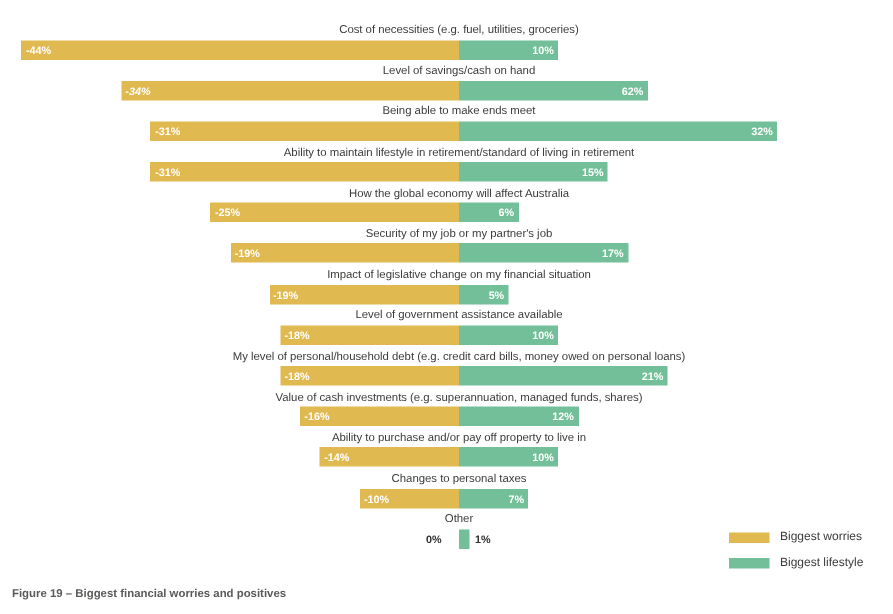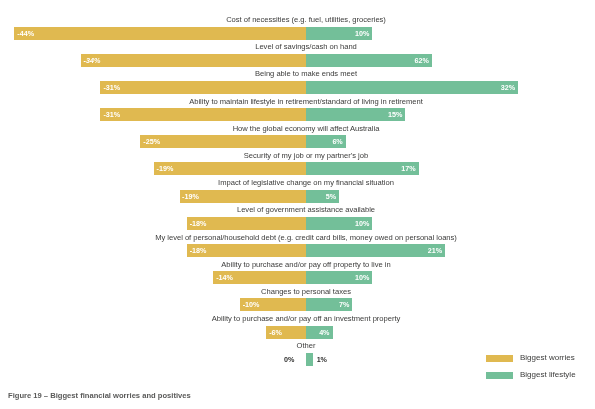--- a/index.html
+++ b/index.html
@@ -208,44 +208,44 @@
       <div class="row">
         <div class="row-label">My level of personal/household debt (e.g. credit card bills, money owed on personal loans)</div>
         <div class="bars">
           <div class="bar neg" style="left: 186.66px; width: 119.34px;"></div>
           <div class="bar-val neg-val" style="left: 189.66px;">-18%</div>
           <div class="bar pos" style="left: 306px; width: 139.23px;"></div>
           <div class="bar-val pos-val" style="left: 442.23px; transform: translateX(-100%);">21%</div>
         </div>
       </div>
       <div class="row">
+        <div class="row-label">Value of cash investments (e.g. superannuation, managed funds, shares)</div>
+        <div class="bars">
+          <div class="bar neg" style="left: 199.92px; width: 106.08px;"></div>
+          <div class="bar-val neg-val" style="left: 202.92px;">-16%</div>
+          <div class="bar pos" style="left: 306px; width: 79.56px;"></div>
+          <div class="bar-val pos-val" style="left: 382.56px; transform: translateX(-100%);">12%</div>
+        </div>
+      </div>
+      <div class="row">
         <div class="row-label">Ability to purchase and/or pay off property to live in</div>
         <div class="bars">
           <div class="bar neg" style="left: 213.18px; width: 92.82px;"></div>
           <div class="bar-val neg-val" style="left: 216.18px;">-14%</div>
           <div class="bar pos" style="left: 306px; width: 66.3px;"></div>
           <div class="bar-val pos-val" style="left: 369.3px; transform: translateX(-100%);">10%</div>
         </div>
       </div>
       <div class="row">
         <div class="row-label">Changes to personal taxes</div>
         <div class="bars">
           <div class="bar neg" style="left: 239.7px; width: 66.3px;"></div>
           <div class="bar-val neg-val" style="left: 242.7px;">-10%</div>
           <div class="bar pos" style="left: 306px; width: 46.41px;"></div>
           <div class="bar-val pos-val" style="left: 349.41px; transform: translateX(-100%);">7%</div>
-        </div>
-      </div>
-      <div class="row">
-        <div class="row-label">Ability to purchase and/or pay off an investment property</div>
-        <div class="bars">
-          <div class="bar neg" style="left: 266.22px; width: 39.78px;"></div>
-          <div class="bar-val neg-val" style="left: 269.22px;">-6%</div>
-          <div class="bar pos" style="left: 306px; width: 26.52px;"></div>
-          <div class="bar-val pos-val" style="left: 329.52px; transform: translateX(-100%);">4%</div>
         </div>
       </div>
       <div class="row">
         <div class="row-label">Other</div>
         <div class="bars">
           <div class="bar-val neg-val outside" style="left: 284px;">0%</div>
           <div class="bar pos" style="left: 306px; width: 6.63px;"></div>
           <div class="bar-val pos-val outside" style="left: 316.63px;">1%</div>
         </div>
       </div>

